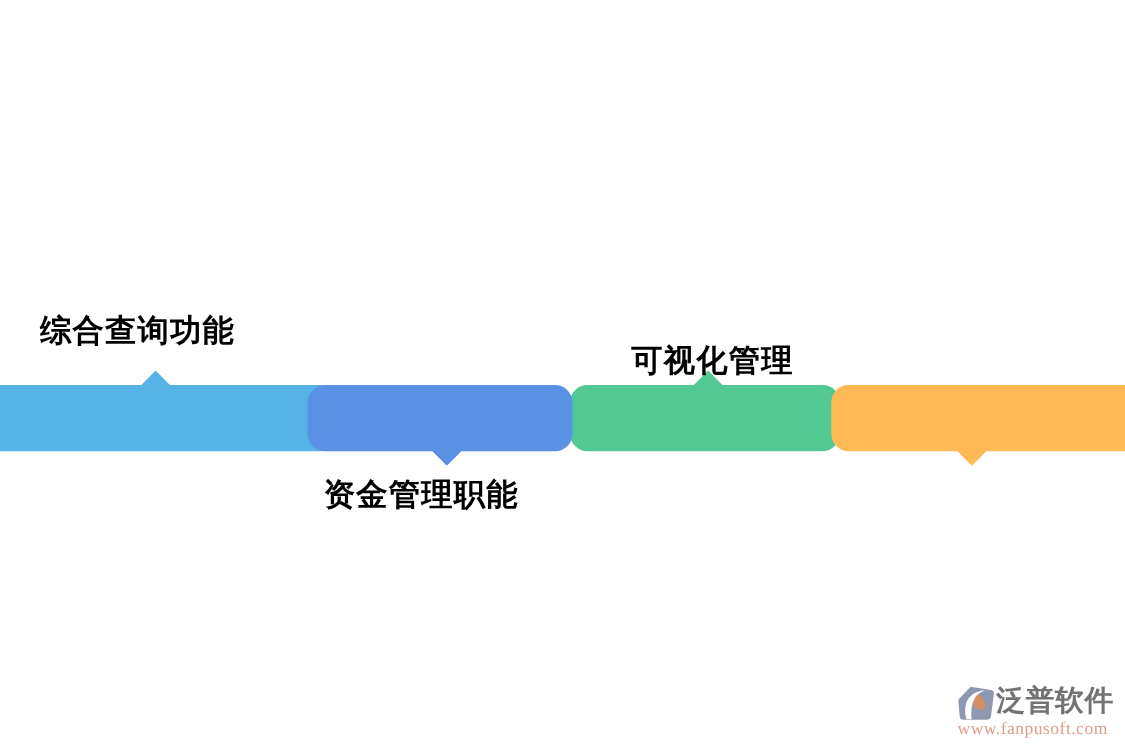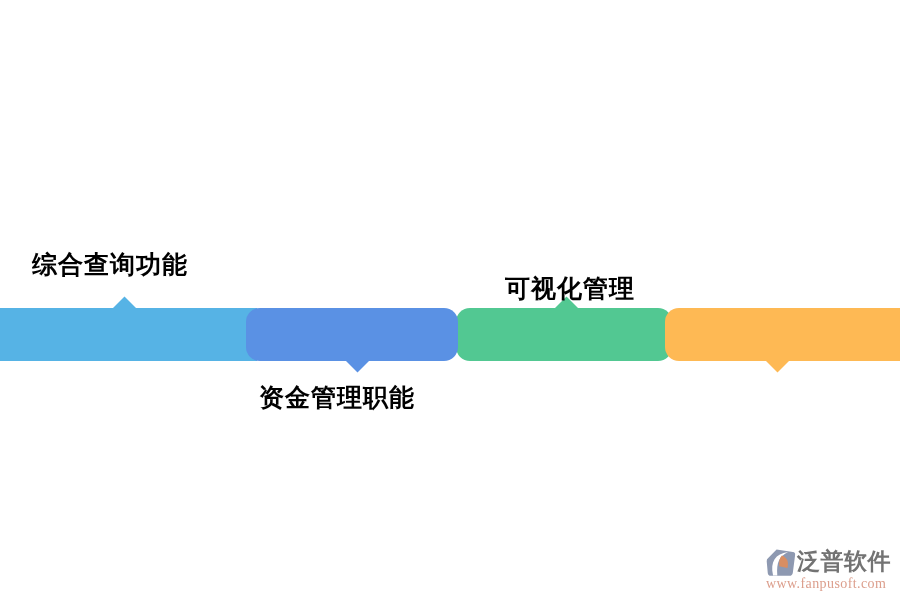--- a/index.html
+++ b/index.html
@@ -19,21 +19,21 @@
   .d2{left:349px;top:352px;}
   .d3{left:558px;top:300px;}
   .d4{left:769px;top:352px;}
   
   .seg-label{
     position:absolute;transform:translateX(-50%);
     font-size:25px;font-weight:bold;color:#000000;
     letter-spacing:1px;line-height:1.1;white-space:nowrap;text-align:right;
   }
   .l1{left:110px;top:251px;}
-  .l2{left:337px;top:384px;}
+  .l2{left:337px;top:384px;font-family:Liberation Mono, monospace;}
   .l3{left:570px;top:259px;margin-top:16px;}
   .l4{left:779px;top:384px;}
   
   .watermark{position:absolute;left:766px;top:547px;width:134px;height:48px;}
   .wm-logo{position:absolute;left:0;top:1px;}
   .wm-name{
     position:absolute;left:31px;top:2px;font-size:23px;font-weight:bold;
     color:#737373;letter-spacing:.5px;white-space:nowrap;line-height:1.1;
   }
   .wm-url{

